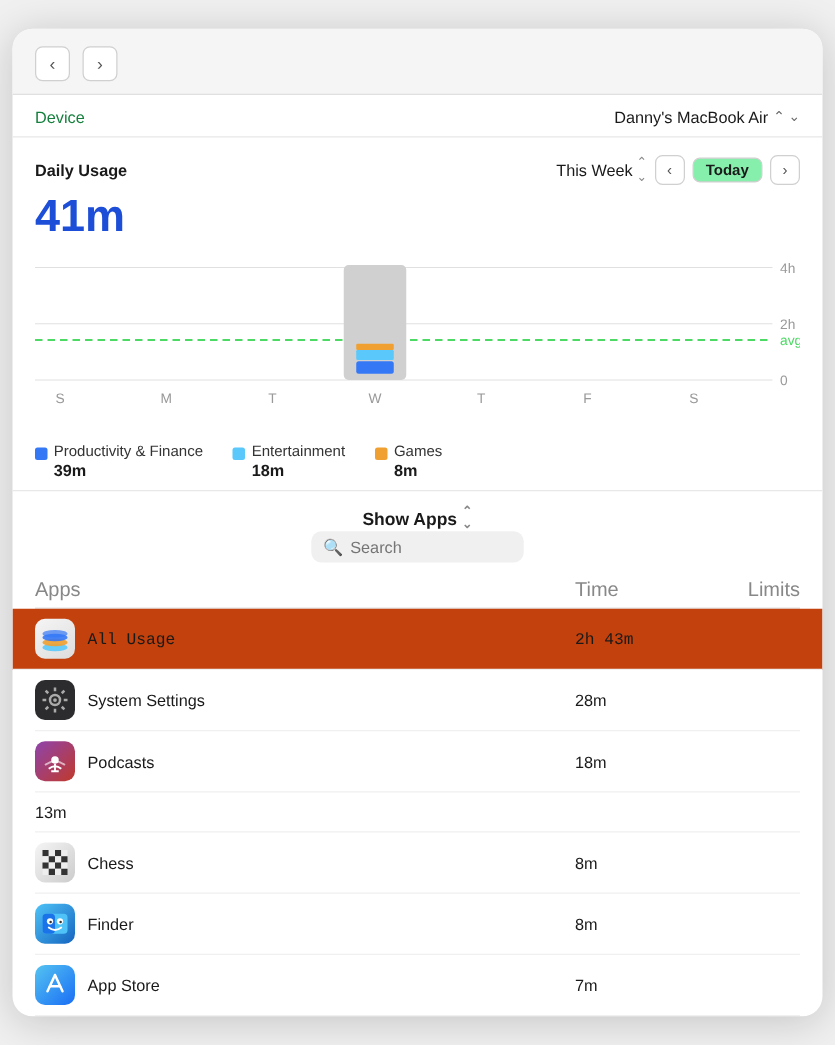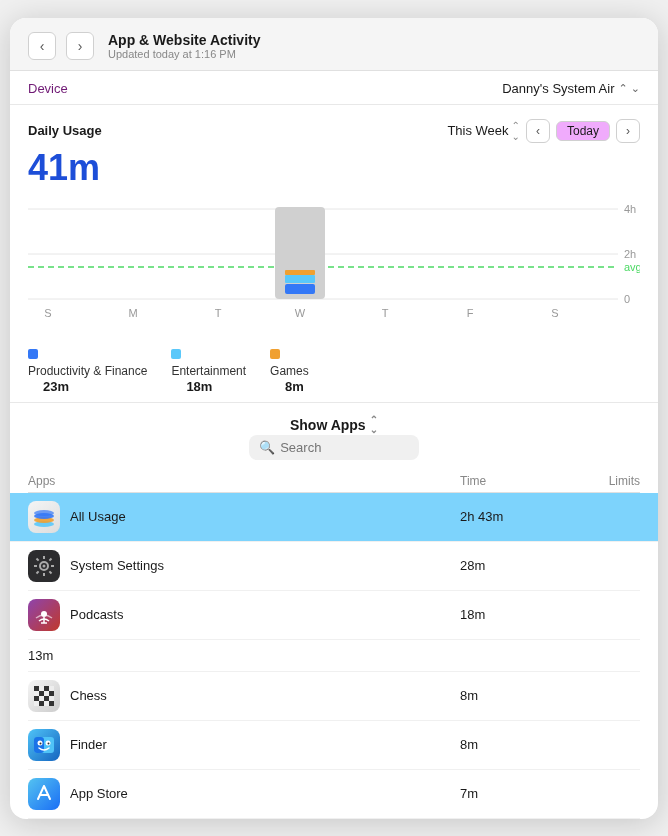--- a/index.html
+++ b/index.html
@@ -56,21 +56,21 @@
     
     .device-row {
       display: flex;
       align-items: center;
       justify-content: space-between;
       padding: 10px 18px 8px 18px;
       border-bottom: 1px solid #e8e8e8;
     }
     .device-label {
       font-size: 13px;
-      color: #701a75;
+      color: #15803d;
       font-weight: 500;
     }
     .device-select {
       display: flex;
       align-items: center;
       gap: 4px;
       font-size: 13px;
       color: #1a1a1a;
       font-weight: 500;
       cursor: pointer;
@@ -119,23 +119,23 @@
       align-items: center;
       justify-content: center;
       font-size: 12px;
       color: #555;
       cursor: pointer;
     }
     .today-btn {
       padding: 2px 10px;
       border-radius: 6px;
       border: 1px solid #d0d0d0;
-      background: #f0abfc;
+      background: #86efac;
       font-size: 12px;
-      font-weight: 400;
+      font-weight: 700;
       color: #1a1a1a;
       cursor: pointer;
     }
     .usage-value {
       font-size: 36px;
       font-weight: 700;
       color: #1d4ed8;
       margin-bottom: 10px;
     }
     
@@ -154,23 +154,22 @@
       gap: 24px;
       margin-bottom: 4px;
     }
     .legend-item {
       display: flex;
       flex-direction: column;
       gap: 1px;
     }
     .legend-label-row {
       display: flex;
-      align-items: flex-start;
+      align-items: flex-end;
       gap: 5px;
-      flex-direction: column;
     }
     .legend-dot {
       width: 10px;
       height: 10px;
       border-radius: 2px;
     }
     .legend-name {
       font-size: 12px;
       color: #333;
     }
@@ -222,38 +221,39 @@
       width: 100%;
     }
     
     .table-header {
       display: grid;
       grid-template-columns: 1fr 100px 80px;
       padding: 4px 0 4px 0;
       border-bottom: 1px solid #e0e0e0;
     }
     .table-header-cell {
-      font-size: 12px;
+      font-size: 16px;
       color: #888;
       font-weight: 500;
     }
     .table-header-cell.right {
       text-align: right;
     }
     .table-row {
       display: grid;
       grid-template-columns: 1fr 100px 80px;
       padding: 8px 0;
       border-bottom: 1px solid #f0f0f0;
       align-items: center;
     }
     .table-row.highlighted {
-      background: #7dd3fc;
+      background: #c2410c;
       margin: 0 -18px;
       padding: 8px 18px;
+      font-family: Liberation Mono, monospace;
     }
     .app-cell {
       display: flex;
       align-items: center;
       gap: 10px;
     }
     .app-icon {
       width: 32px;
       height: 32px;
       border-radius: 8px;
@@ -278,30 +278,26 @@
     }
   </style>
 </head>
 <body>
 
 <div class="window">
 
   <div class="title-bar">
     <div class="nav-btn">‹</div>
     <div class="nav-btn">›</div>
-    <div class="title-block">
-      <div class="title">App &amp; Website Activity</div>
-      <div class="subtitle">Updated today at 1:16 PM</div>
-    </div>
   </div>
 
   <div class="device-row">
     <span class="device-label">Device</span>
     <div class="device-select">
-      <span>Danny's System Air</span>
+      <span>Danny's MacBook Air</span>
       <span class="chevron-ud">⌃
 ⌄</span>
     </div>
   </div>
 
   <div class="usage-section">
     <div class="usage-header">
       <span class="usage-title">Daily Usage</span>
       <div class="week-nav">
         <div class="week-selector">
@@ -345,21 +341,21 @@
         <text x="527" y="118" font-size="11" fill="#999" text-anchor="middle">S</text>
       </svg>
     </div>
 
     <div class="legend">
       <div class="legend-item">
         <div class="legend-label-row">
           <div class="legend-dot" style="background:#3478f6;"></div>
           <span class="legend-name">Productivity &amp; Finance</span>
         </div>
-        <div class="legend-time">23m</div>
+        <div class="legend-time">39m</div>
       </div>
       <div class="legend-item">
         <div class="legend-label-row">
           <div class="legend-dot" style="background:#5ac8fa;"></div>
           <span class="legend-name">Entertainment</span>
         </div>
         <div class="legend-time">18m</div>
       </div>
       <div class="legend-item">
         <div class="legend-label-row">

